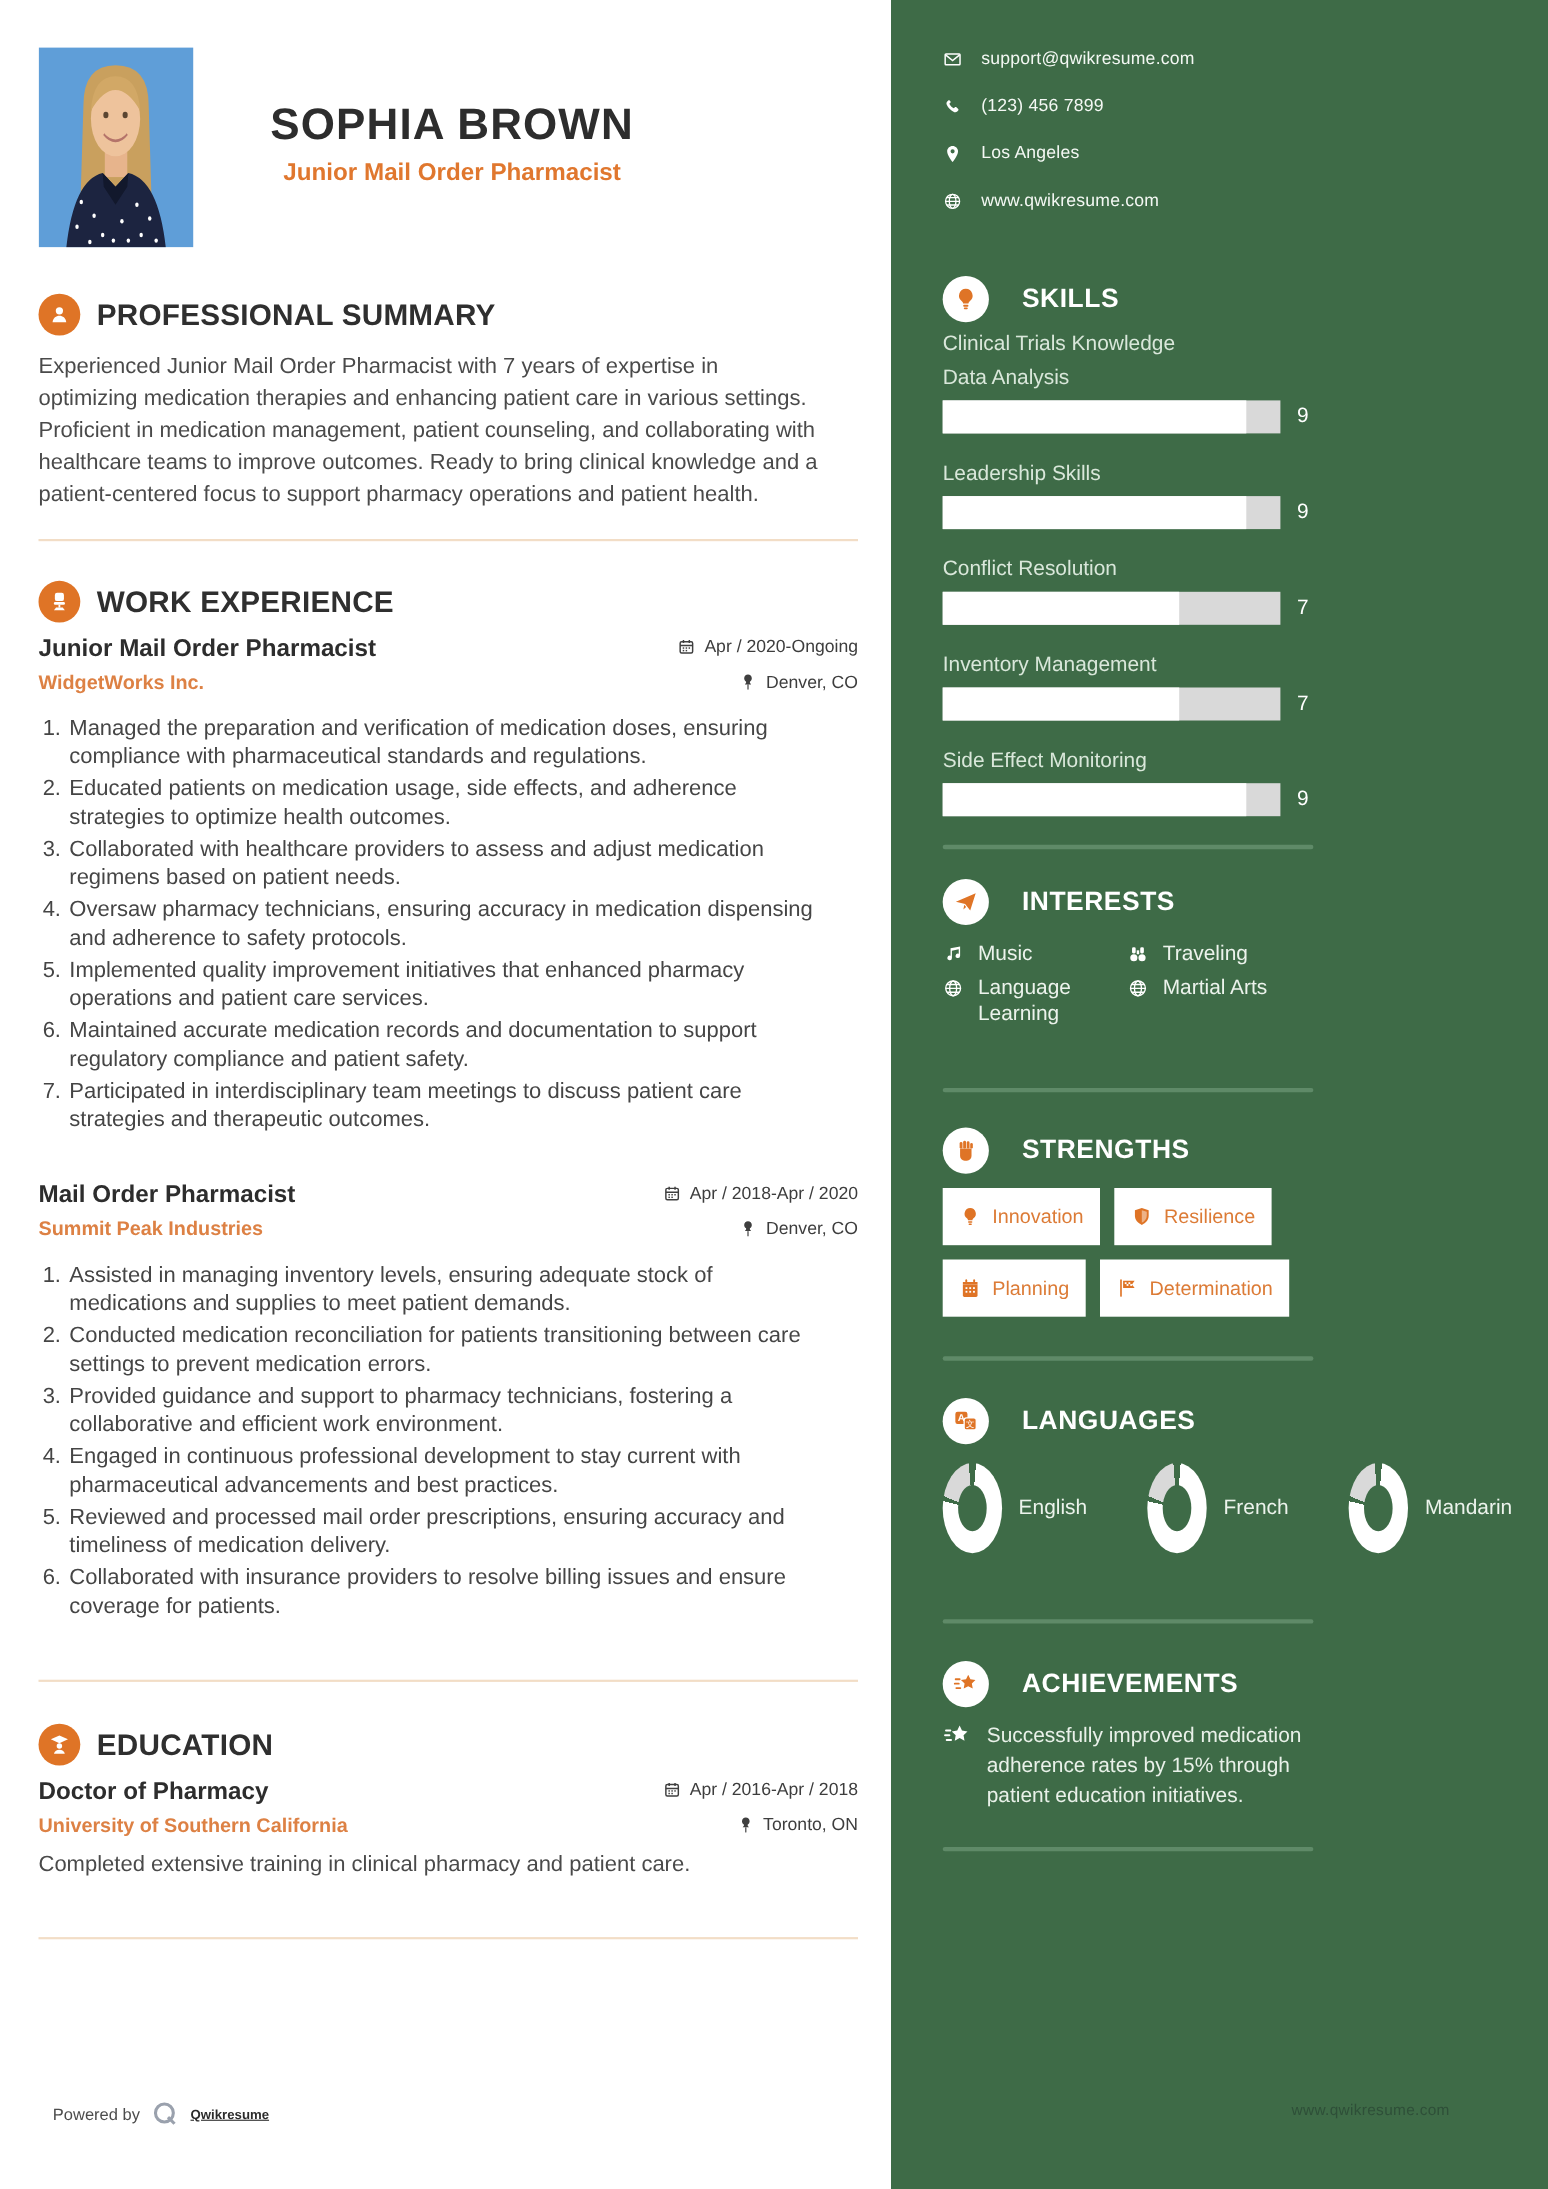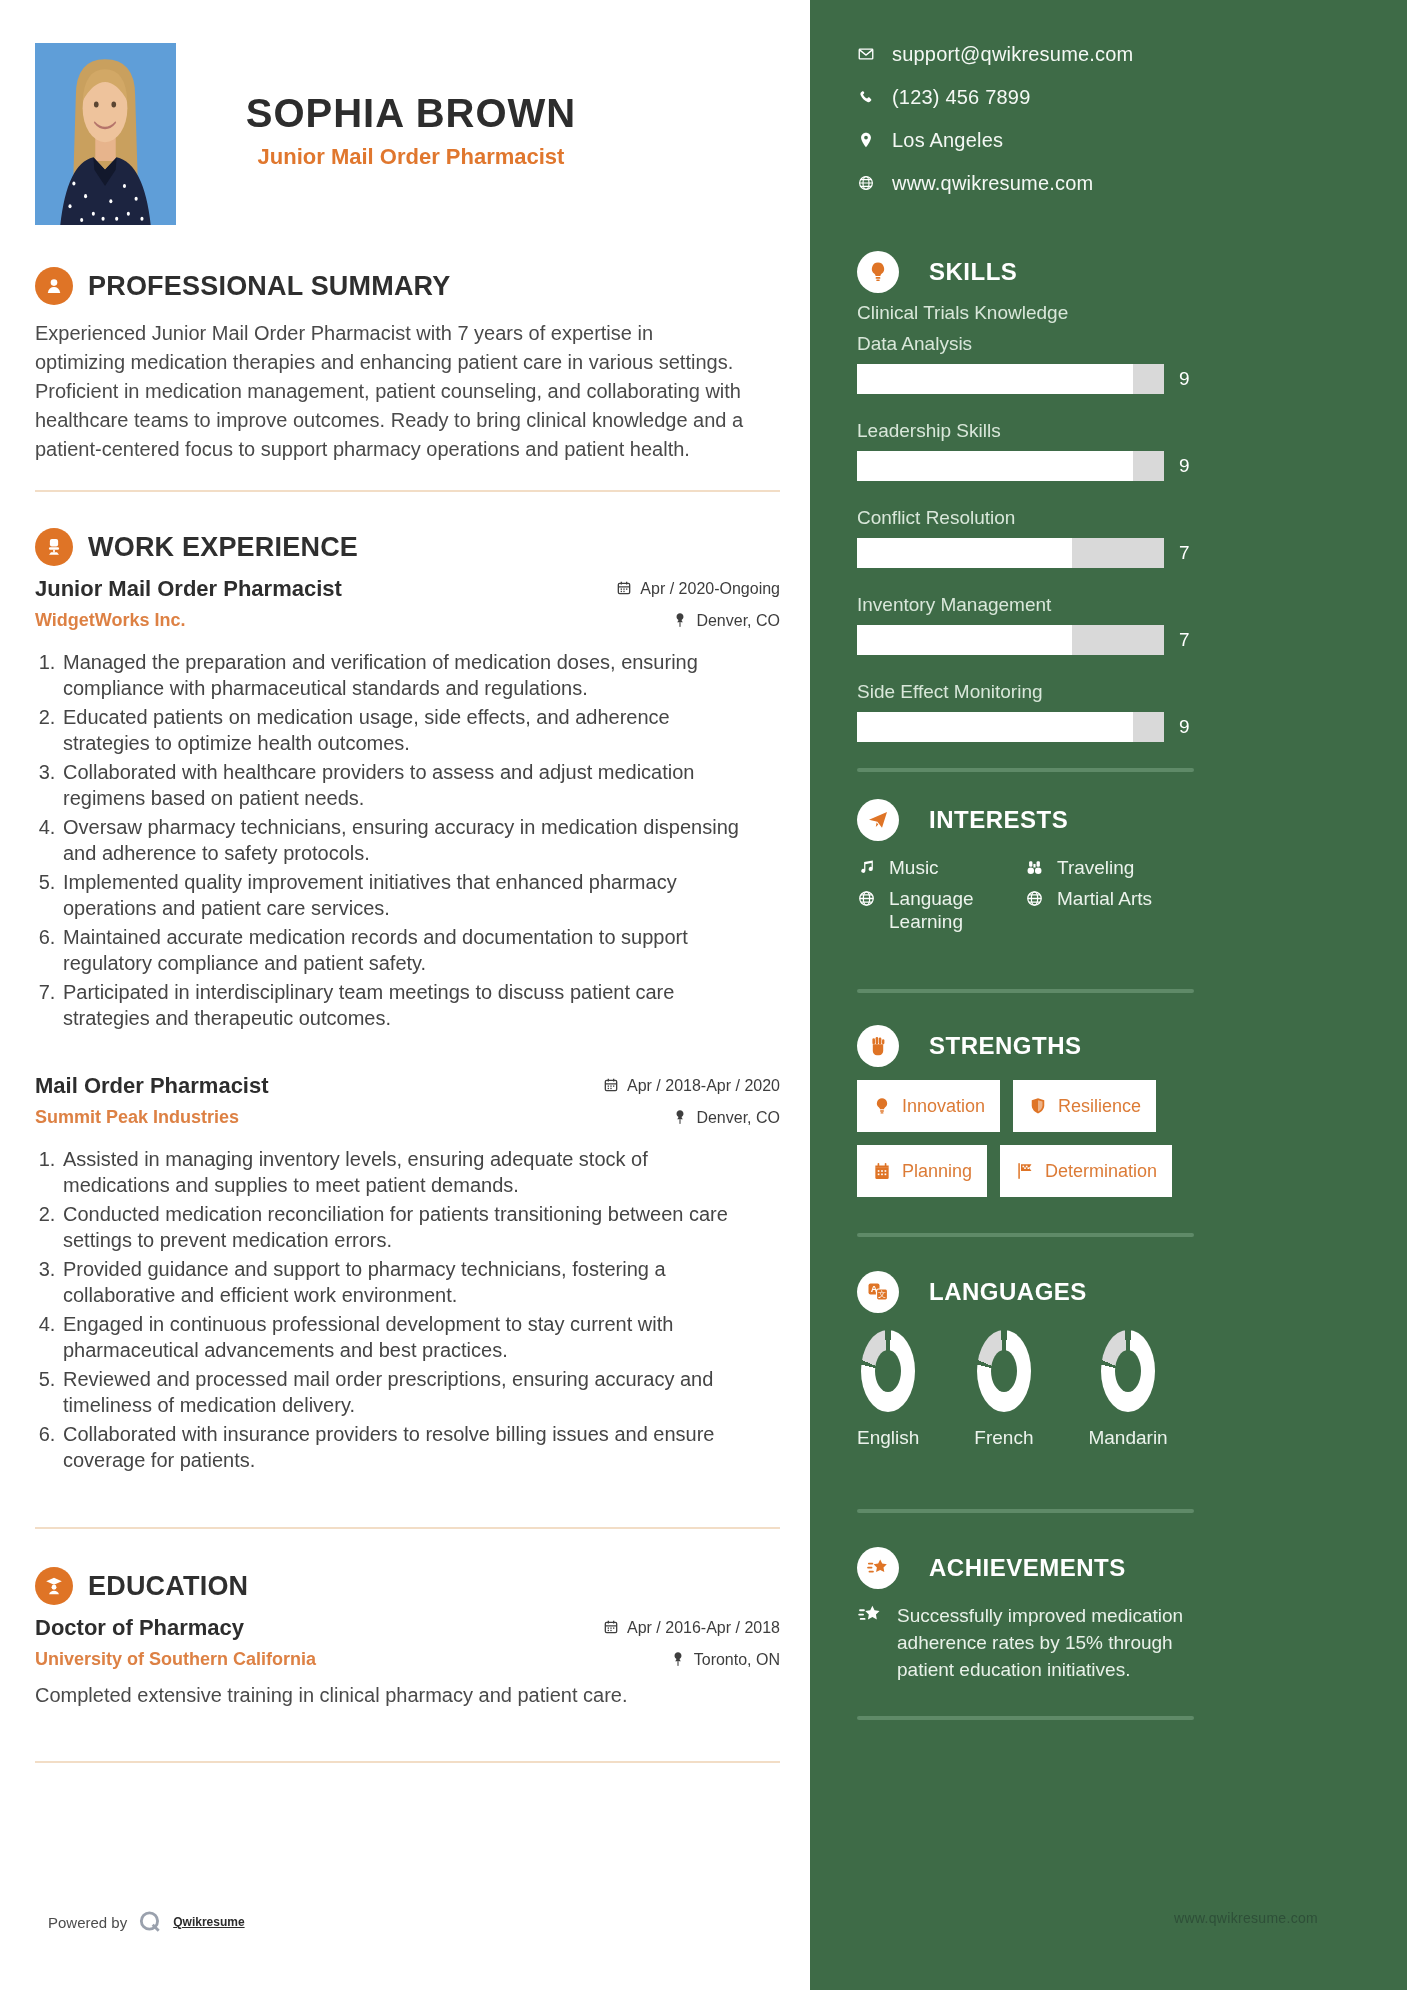--- a/index.html
+++ b/index.html
@@ -50,21 +50,21 @@
   .edu-text{margin:14px 0 0;font-size:20px;color:#4a4a4a}
 
   .powered{position:absolute;left:48px;bottom:55px;display:flex;align-items:center;gap:10px;font-size:15px;color:#4c4c4c}
   .qlogo svg{width:26px;height:26px;display:block}
   .brand{color:#2b2b2b;font-weight:bold;text-decoration:underline;font-size:12px;cursor:pointer}
 
   
   .c-row{display:flex;align-items:center;gap:17px;margin-bottom:19px;height:24px}
   .c-row .ic{width:18px;height:18px;flex:none}
   .c-row .ic svg{width:18px;height:18px;display:block}
-  .c-text{font-size:20px;color:#f4f8f4;letter-spacing:.2px}
+  .c-text{font-size:16px;color:#f4f8f4;letter-spacing:.2px}
 
   .rsec-head{display:flex;align-items:center;gap:30px}
   .wcircle{width:42px;height:42px;border-radius:50%;background:#fff;display:flex;align-items:center;justify-content:center;flex:none}
   .wcircle svg{width:24px;height:24px;display:block}
   .rsec-head h2{font-size:24px;font-weight:bold;color:#fff;margin:0;letter-spacing:.5px}
   .rh-skills{margin-top:56px}
 
   .skills{margin-top:9px}
   .skill-label{font-size:19px;color:#d9e7da;margin-bottom:9px}
   .skill-row{display:flex;align-items:center;gap:15px;margin-bottom:26px}
@@ -86,21 +86,21 @@
   .int-item .ic svg{width:19px;height:19px;margin-top:2px;display:block}
   .int-label{max-width:115px}
 
   .rh-str{margin-top:32px}
   .chips{display:flex;flex-wrap:wrap;gap:13px;margin-top:13px;width:330px}
   .chip{display:inline-flex;align-items:center;gap:10px;background:#fff;color:#dc7b36;font-size:18px;padding:0 15px;height:52px}
   .chip .ic svg{width:20px;height:20px;display:block}
 
   .rh-lang{margin-top:34px}
   .langs{display:flex;gap:55px;margin-top:17px}
-  .lang{display:flex;flex-direction:column;align-items:center;gap:15px}
+  .lang{display:flex;flex-direction:row;align-items:center;gap:15px}
   .donut{width:54px;height:82px;border-radius:50%;display:flex;align-items:center;justify-content:center}
   .hole{width:26px;height:42px;border-radius:50%;background:var(--green)}
   .lang-label{font-size:19px;color:#ecf3ec}
 
   .rh-ach{margin-top:34px}
   .ach-item{display:flex;gap:14px;margin-top:13px;width:350px}
   .ach-item .ic{flex:none}
   .ach-item .ic svg{width:26px;height:26px;display:block}
   .ach-text{font-size:19px;line-height:27px;color:#e9f1e9;width:300px}
 

